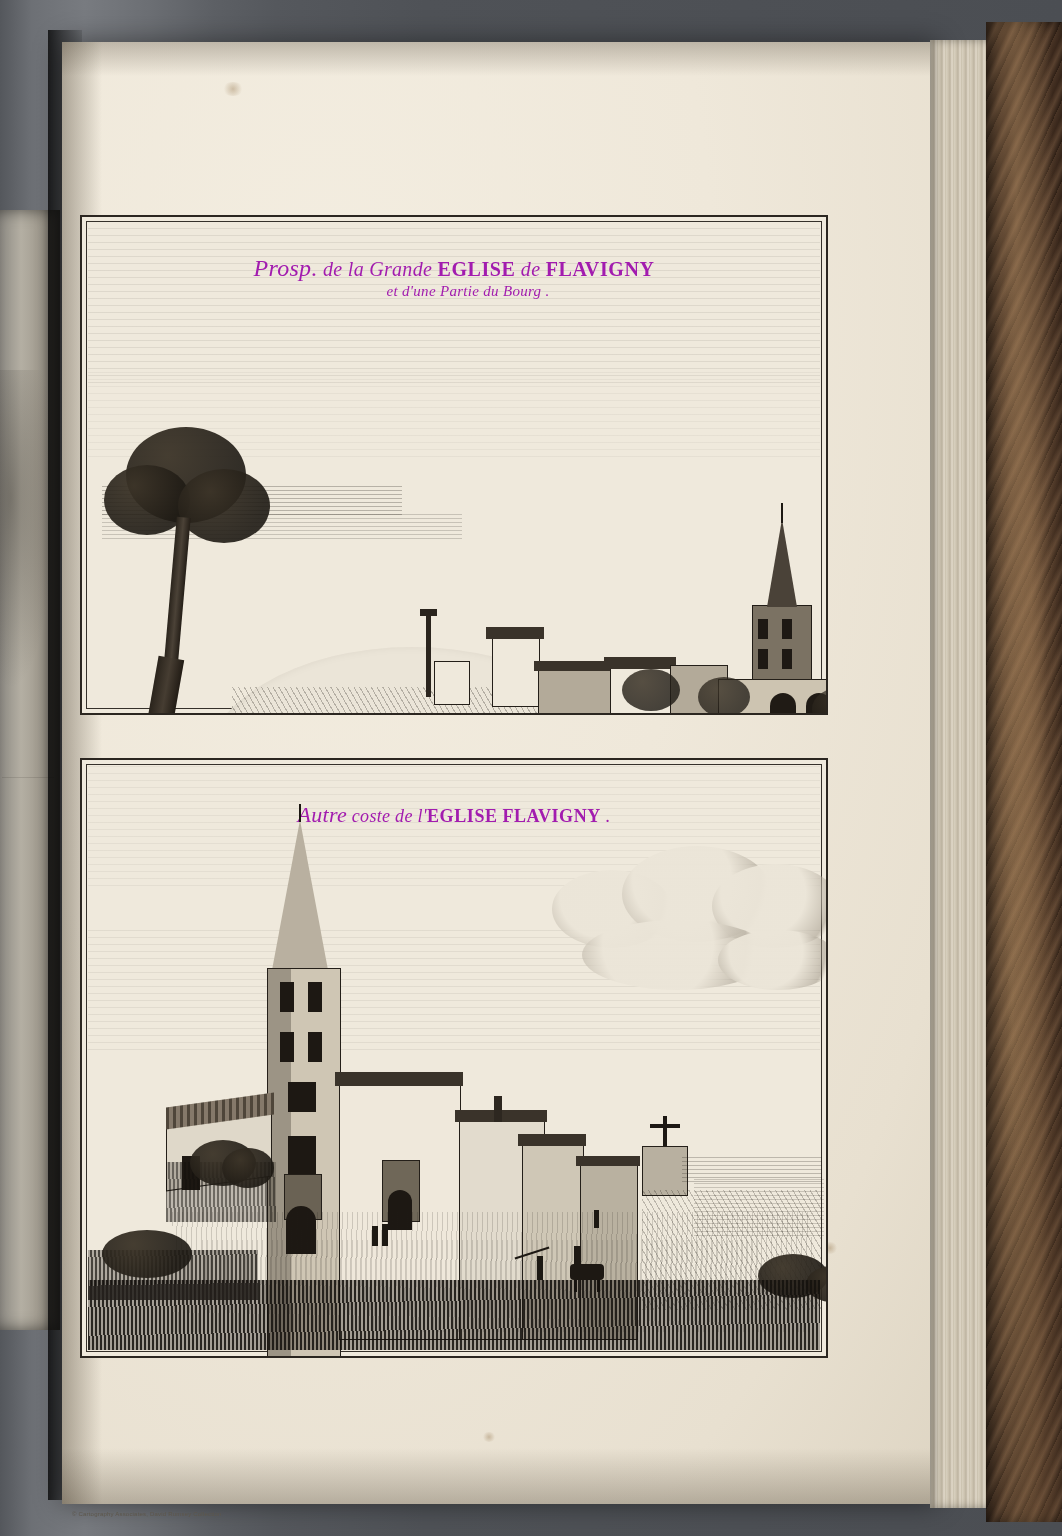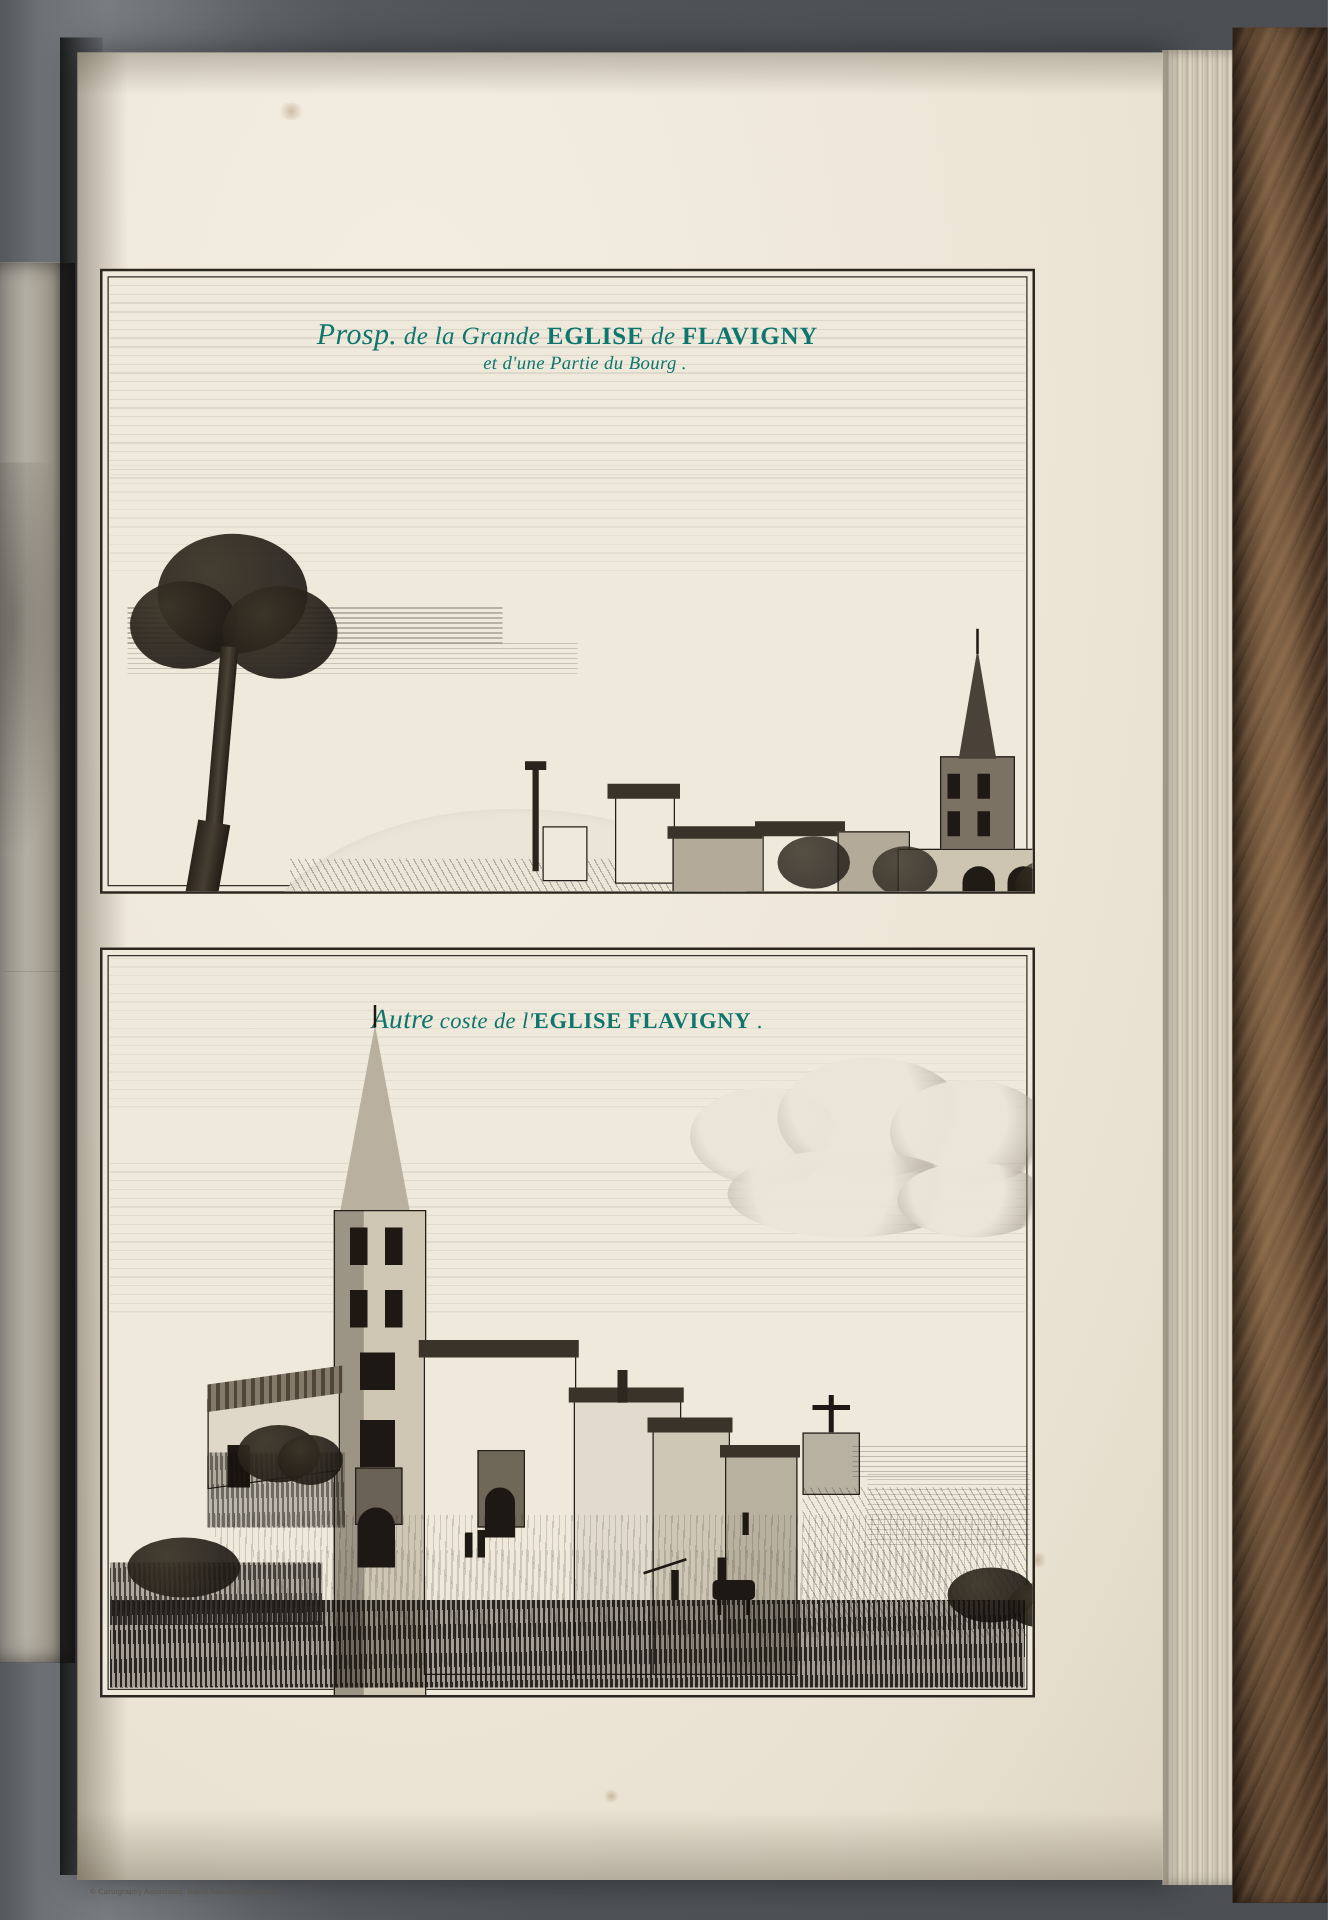--- a/index.html
+++ b/index.html
@@ -117,21 +117,21 @@
     position: absolute; inset: 4px;
     border: 1px solid #35302a;
   }
   #plate-top   { left: 80px; top: 215px; width: 744px; height: 496px; }
   #plate-bottom{ left: 80px; top: 758px; width: 744px; height: 596px; }
 
   .plate-title {
     position: absolute;
     left: 0; right: 0;
     text-align: center;
-    color: #0f766e;
+    color: #a21caf;
     font-family: "Liberation Serif", serif;
     letter-spacing: 0.3px;
   }
   .t1 { top: 38px; font-size: 20px; font-style: italic; }
   .t1 .caps { font-style: normal; font-variant: small-caps; font-weight: 600; letter-spacing: 0.6px; }
   .t2 { top: 66px; font-size: 15px; font-style: italic; padding-left: 28px; }
   .t3 { top: 42px; font-size: 18px; font-style: italic; }
   .t3 .caps { font-style: normal; font-variant: small-caps; font-weight: 600; letter-spacing: 0.6px; }
 
   

